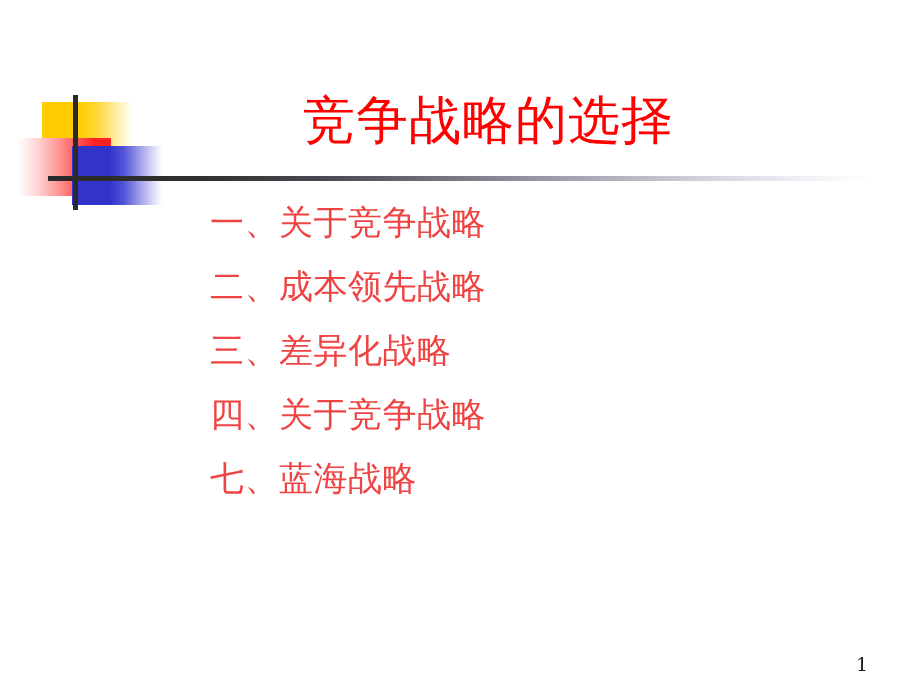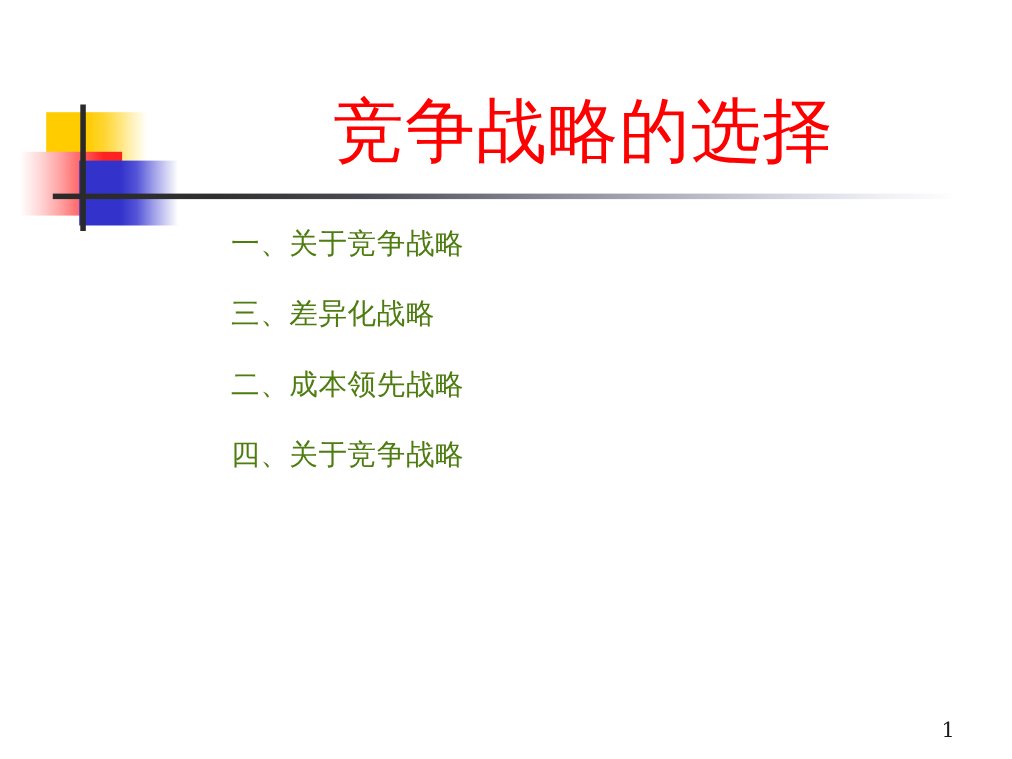--- a/index.html
+++ b/index.html
@@ -76,39 +76,39 @@
                 #2a2a2a 0%, #2f2f2f 18%, #4a4a52 34%,
                 #80808c 52%, #b0b0bc 68%, #d8d8e2 82%,
                 #f0f0f6 92%, rgba(255,255,255,0) 100%);
   }
 
   
   .title {
     position: absolute;
     left: 303px;
     top: 88px;
-    font-size: 64px;
+    font-size: 52px;
     line-height: 64px;
     color: #ff0000;
     white-space: nowrap;
     letter-spacing: 1px;
   }
 
   
   .outline {
     position: absolute;
     left: 210px;
     top: 206px;
     width: 700px;
   }
   .outline-item {
-    font-size: 26px;
+    font-size: 34px;
     line-height: 33px;
     height: 64px;
-    color: #4d7c0f;
+    color: #ef4444;
     white-space: nowrap;
     letter-spacing: 0.5px;
   }
 
   
   .page-number {
     position: absolute;
     left: 856px;
     top: 653px;
     font-size: 19px;
@@ -126,20 +126,21 @@
     <div class="deco-red"></div>
     <div class="deco-blue"></div>
     <div class="deco-vline"></div>
     <div class="deco-hline"></div>
   </div>
 
   <div class="title">竞争战略的选择</div>
 
   <div class="outline">
     <div class="outline-item">一、关于竞争战略</div>
+    <div class="outline-item">二、成本领先战略</div>
     <div class="outline-item">三、差异化战略</div>
-    <div class="outline-item">二、成本领先战略</div>
     <div class="outline-item">四、关于竞争战略</div>
+    <div class="outline-item">七、蓝海战略</div>
   </div>
 
   <div class="page-number">1</div>
 
 </div>
 
 </body></html>

